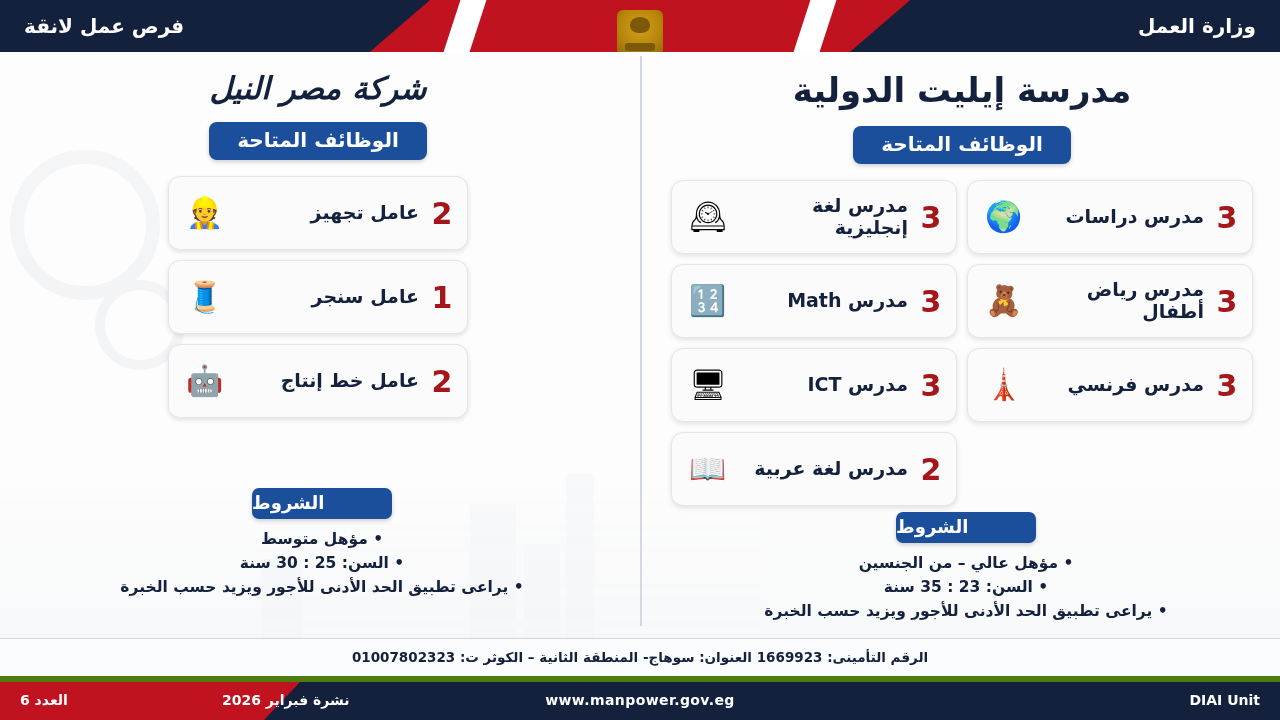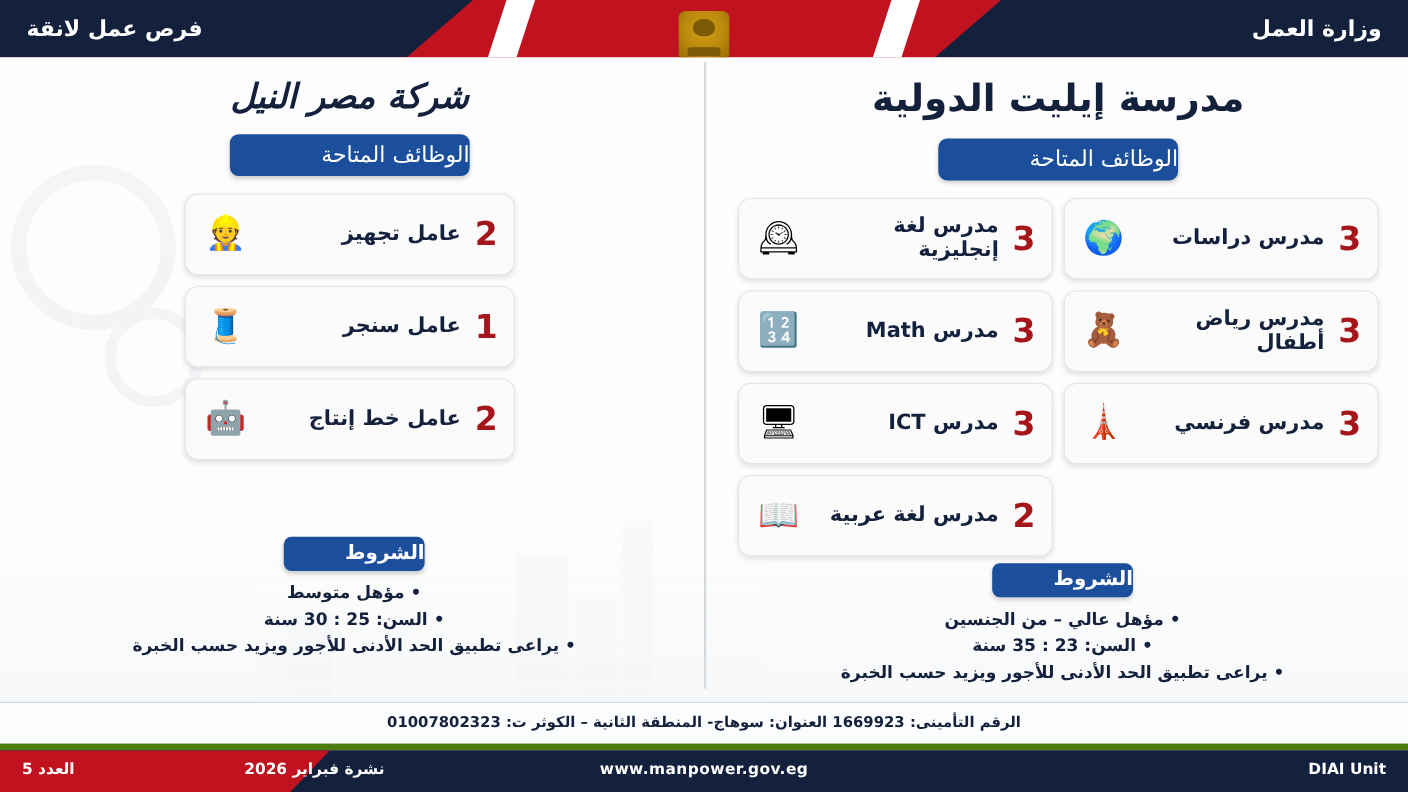--- a/index.html
+++ b/index.html
@@ -103,22 +103,22 @@
     color: #14213d;
     font-size: 34px; font-weight: bold;
     margin-top: 14px;
   }
   .col.left .org-title { font-size: 31px; font-style: italic; }
 
   .avail-pill {
     margin: 16px auto 0;
     background: #1b4f9c;
     color: #fff;
-    font-size: 20px; font-weight: normal;
-    text-align: right;
+    font-size: 20px; font-weight: bold;
+    text-align: center;
     padding: 6px 0 8px;
     border-radius: 8px;
     box-shadow: 0 2px 4px rgba(0,0,0,.18);
   }
   .col.right .avail-pill { width: 218px; }
   .col.left  .avail-pill { width: 218px; }
 
   
   .jobs { margin-top: 16px; display: flex; flex-wrap: wrap; justify-content: center; gap: 10px 10px; }
   .col.right .jobs { padding: 0 14px; }
@@ -144,24 +144,24 @@
     flex: 1; text-align: right;
     color: #14213d; font-size: 19px; font-weight: bold; line-height: 1.15;
   }
   .job-icon {
     width: 48px; height: 48px;
     display: flex; align-items: center; justify-content: center;
     font-size: 30px; line-height: 1;
   }
   .cond-pill {
     background: #1b4f9c; color: #fff;
-    font-size: 18px; font-weight: bold; text-align: right;
+    font-size: 18px; font-weight: bold; text-align: left;
     padding: 4px 0 6px;
     border-radius: 7px;
-    width: 128px;
+    width: 140px;
     box-shadow: 0 2px 4px rgba(0,0,0,.18);
   }
   .cond-list { margin-top: 8px; color: #14213d; font-size: 15.5px; font-weight: bold; line-height: 1.55; }
   .cond-list li { list-style: none; }
   .cond-list li::before { content: "• "; color: #14213d; }
 
   .col.right .cond-block { position: absolute; top: 456px; right: 14px; width: 600px; text-align: center; }
   .col.left  .cond-block { position: absolute; top: 432px; right: 14px; width: 600px; text-align: center; }
   .cond-block .cond-pill { margin: 0 auto; }
 
@@ -311,19 +311,19 @@
       </ul>
     </div>
   </div>
 
   <div class="contact">
     <div class="half">الرقم التأمينى: 1669923 العنوان: سوهاج- المنطقة الثانية – الكوثر    ت:  01007802323</div>
   </div>
 
   <div class="footer">
     <div class="red-left"></div>
-    <div class="footer-text footer-left">العدد 5</div>
+    <div class="footer-text footer-left">العدد 6</div>
     <div class="footer-text footer-issue">نشرة فبراير 2026</div>
     <div class="footer-text footer-center">www.manpower.gov.eg</div>
     <div class="footer-text footer-right">DIAI Unit</div>
   </div>
 
 </div>
 
 </body></html>

